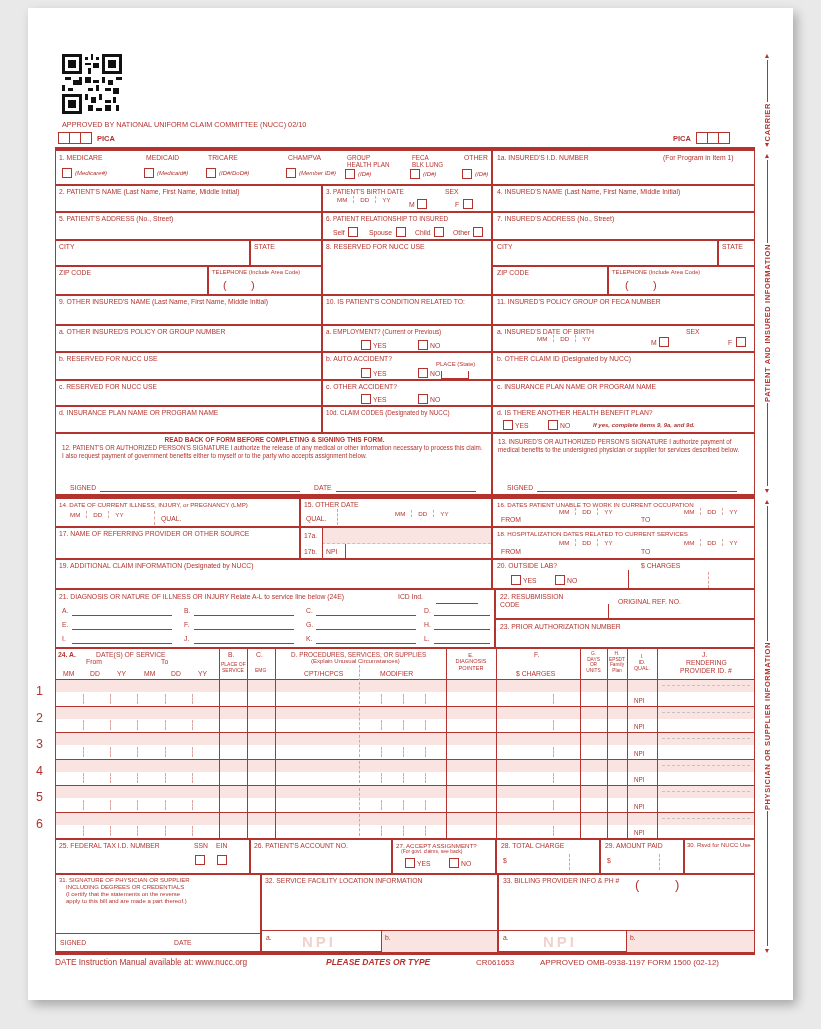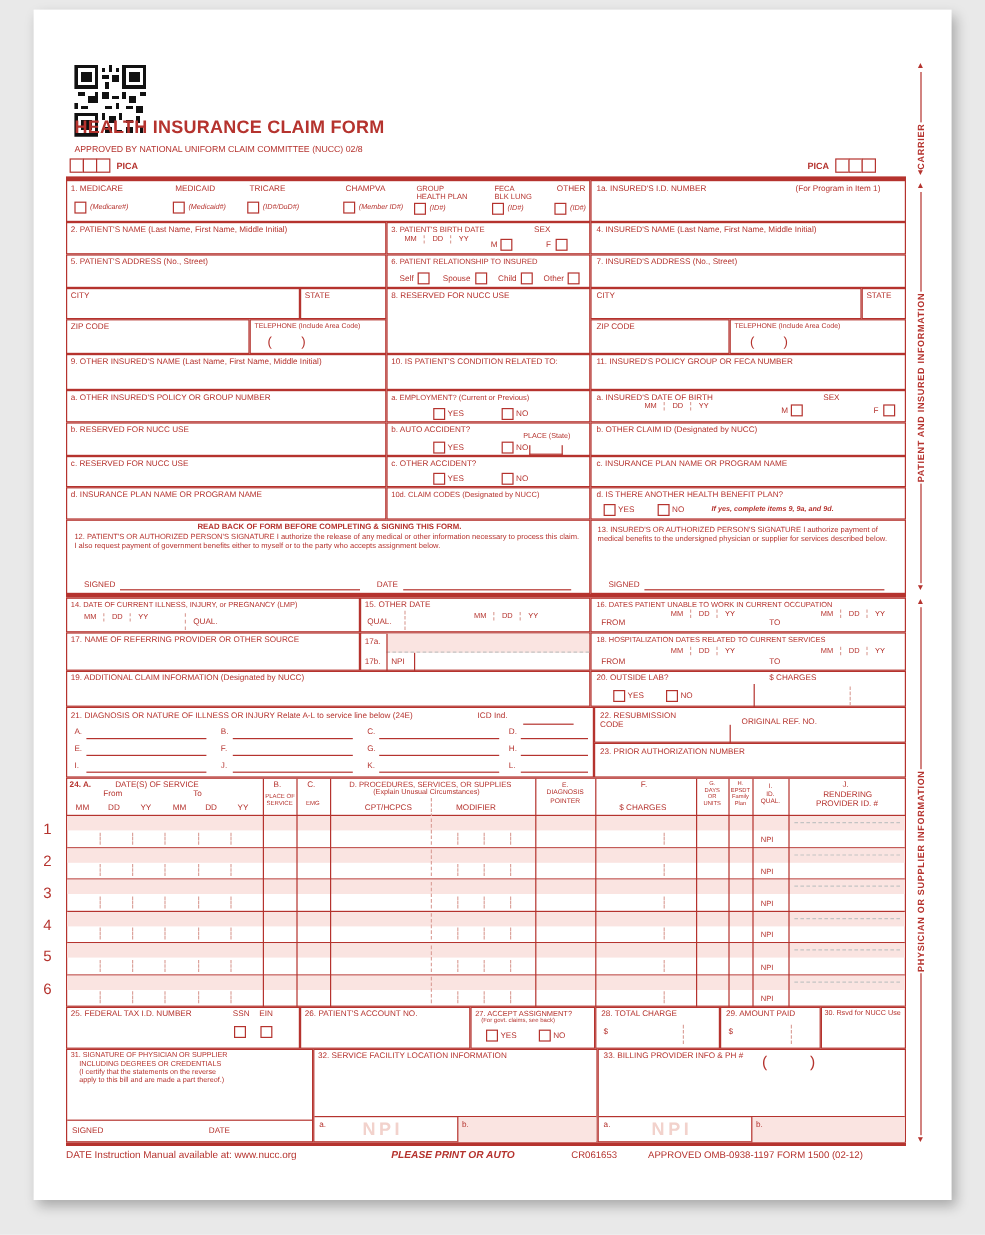--- a/index.html
+++ b/index.html
@@ -85,22 +85,21 @@
         <rect x="13" y="14" width="1" height="2"></rect>
         <rect x="15" y="16" width="2" height="1"></rect>
       <rect x="18" y="15" width="1" height="2"></rect>
         <rect x="9" y="18" width="2" height="2"></rect>
         <rect x="12" y="19" width="2" height="1"></rect>
       <rect x="15" y="18" width="2" height="2"></rect>
         <rect x="19" y="18" width="1" height="2"></rect>
     </g>
   </svg>
 
-  <div class="title" style="left:34px;top:90px">HEALTH INSURANCE CLAIM FORM</div>
-  <div class="lb" style="left:34px;top:113px;font-size:7.3px">APPROVED BY NATIONAL UNIFORM CLAIM COMMITTEE (NUCC) 02/8</div>
+  <div class="lb" style="left:34px;top:113px;font-size:7.3px">APPROVED BY NATIONAL UNIFORM CLAIM COMMITTEE (NUCC) 02/10</div>
 
   <div class="cb big" style="left:30px;top:124px"></div>
   <div class="cb big" style="left:41px;top:124px"></div>
   <div class="cb big" style="left:52px;top:124px"></div>
   <div class="lb b" style="left:69px;top:127px;font-size:7.5px">PICA</div>
   <div class="lb b" style="left:645px;top:127px;font-size:7.5px">PICA</div>
   <div class="cb big" style="left:668px;top:124px"></div>
   <div class="cb big" style="left:679px;top:124px"></div>
   <div class="cb big" style="left:690px;top:124px"></div>
   <div class="heavy" style="left:27px;top:139px;width:700px"></div>
@@ -632,21 +631,21 @@
     <span class="hline" style="left:0;top:55px;width:255px"></span>
     <div class="pinkfill" style="left:127px;top:56px;width:128px;height:21px"></div>
     <span class="lb" style="left:4px;top:59px">a.</span>
     <span class="ghost" style="left:44px;top:58px">NPI</span>
     <span class="vl" style="left:127px;top:55px;height:22px"></span>
     <span class="lb" style="left:131px;top:59px">b.</span>
   </div>
   <div class="heavy" style="left:27px;top:944px;width:700px"></div>
 
   <div class="lb" style="left:27px;top:950px;font-size:8.3px;color:var(--red)">DATE Instruction Manual available at: www.nucc.org</div>
-  <div class="lb b it" style="left:298px;top:950px;font-size:8.5px">PLEASE PRINT OR AUTO</div>
+  <div class="lb b it" style="left:298px;top:950px;font-size:8.5px">PLEASE DATES OR TYPE</div>
   <div class="lb" style="left:448px;top:950px;font-size:8px">CR061653</div>
   <div class="lb" style="left:512px;top:950px;font-size:8px">APPROVED OMB-0938-1197 FORM 1500 (02-12)</div>
 
   <div class="vband" style="left:732px;top:44px;height:96px">
     <span class="varrow">▲</span>
     <span class="stem"></span>
     <span class="vtext">CARRIER</span>
     <span class="varrow">▼</span>
   </div>
   <div class="vband" style="left:732px;top:144px;height:342px">

